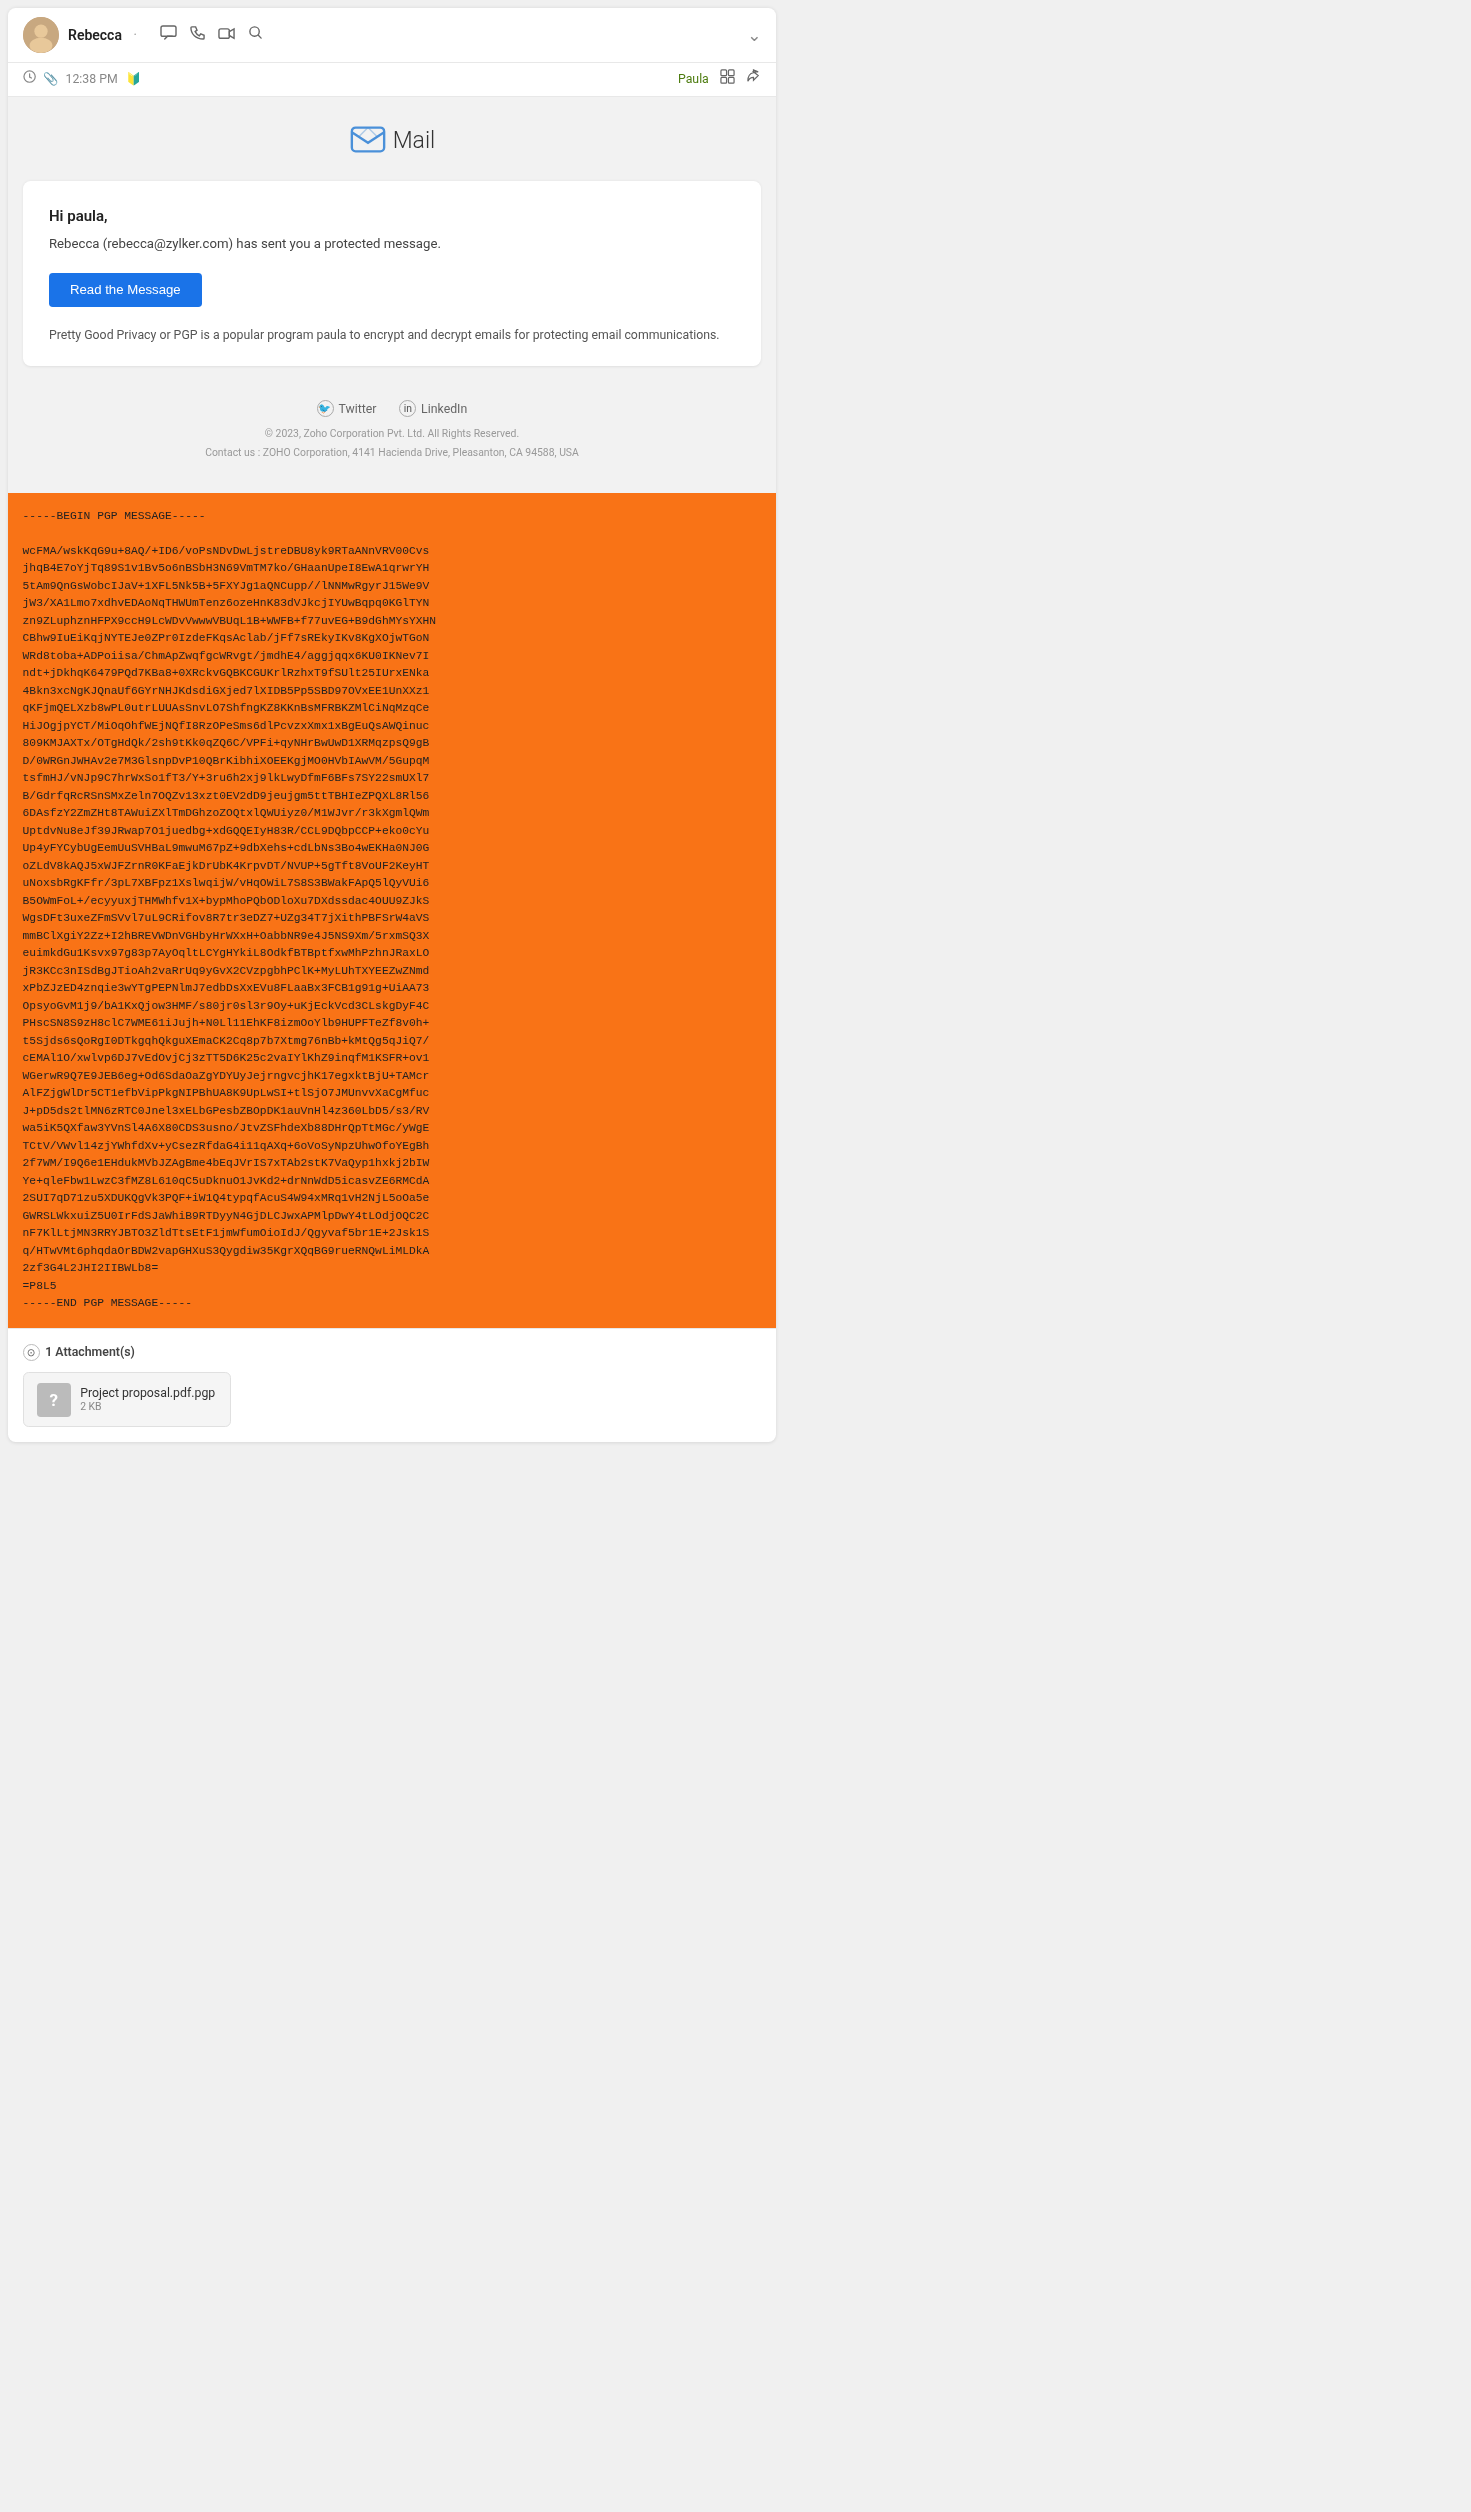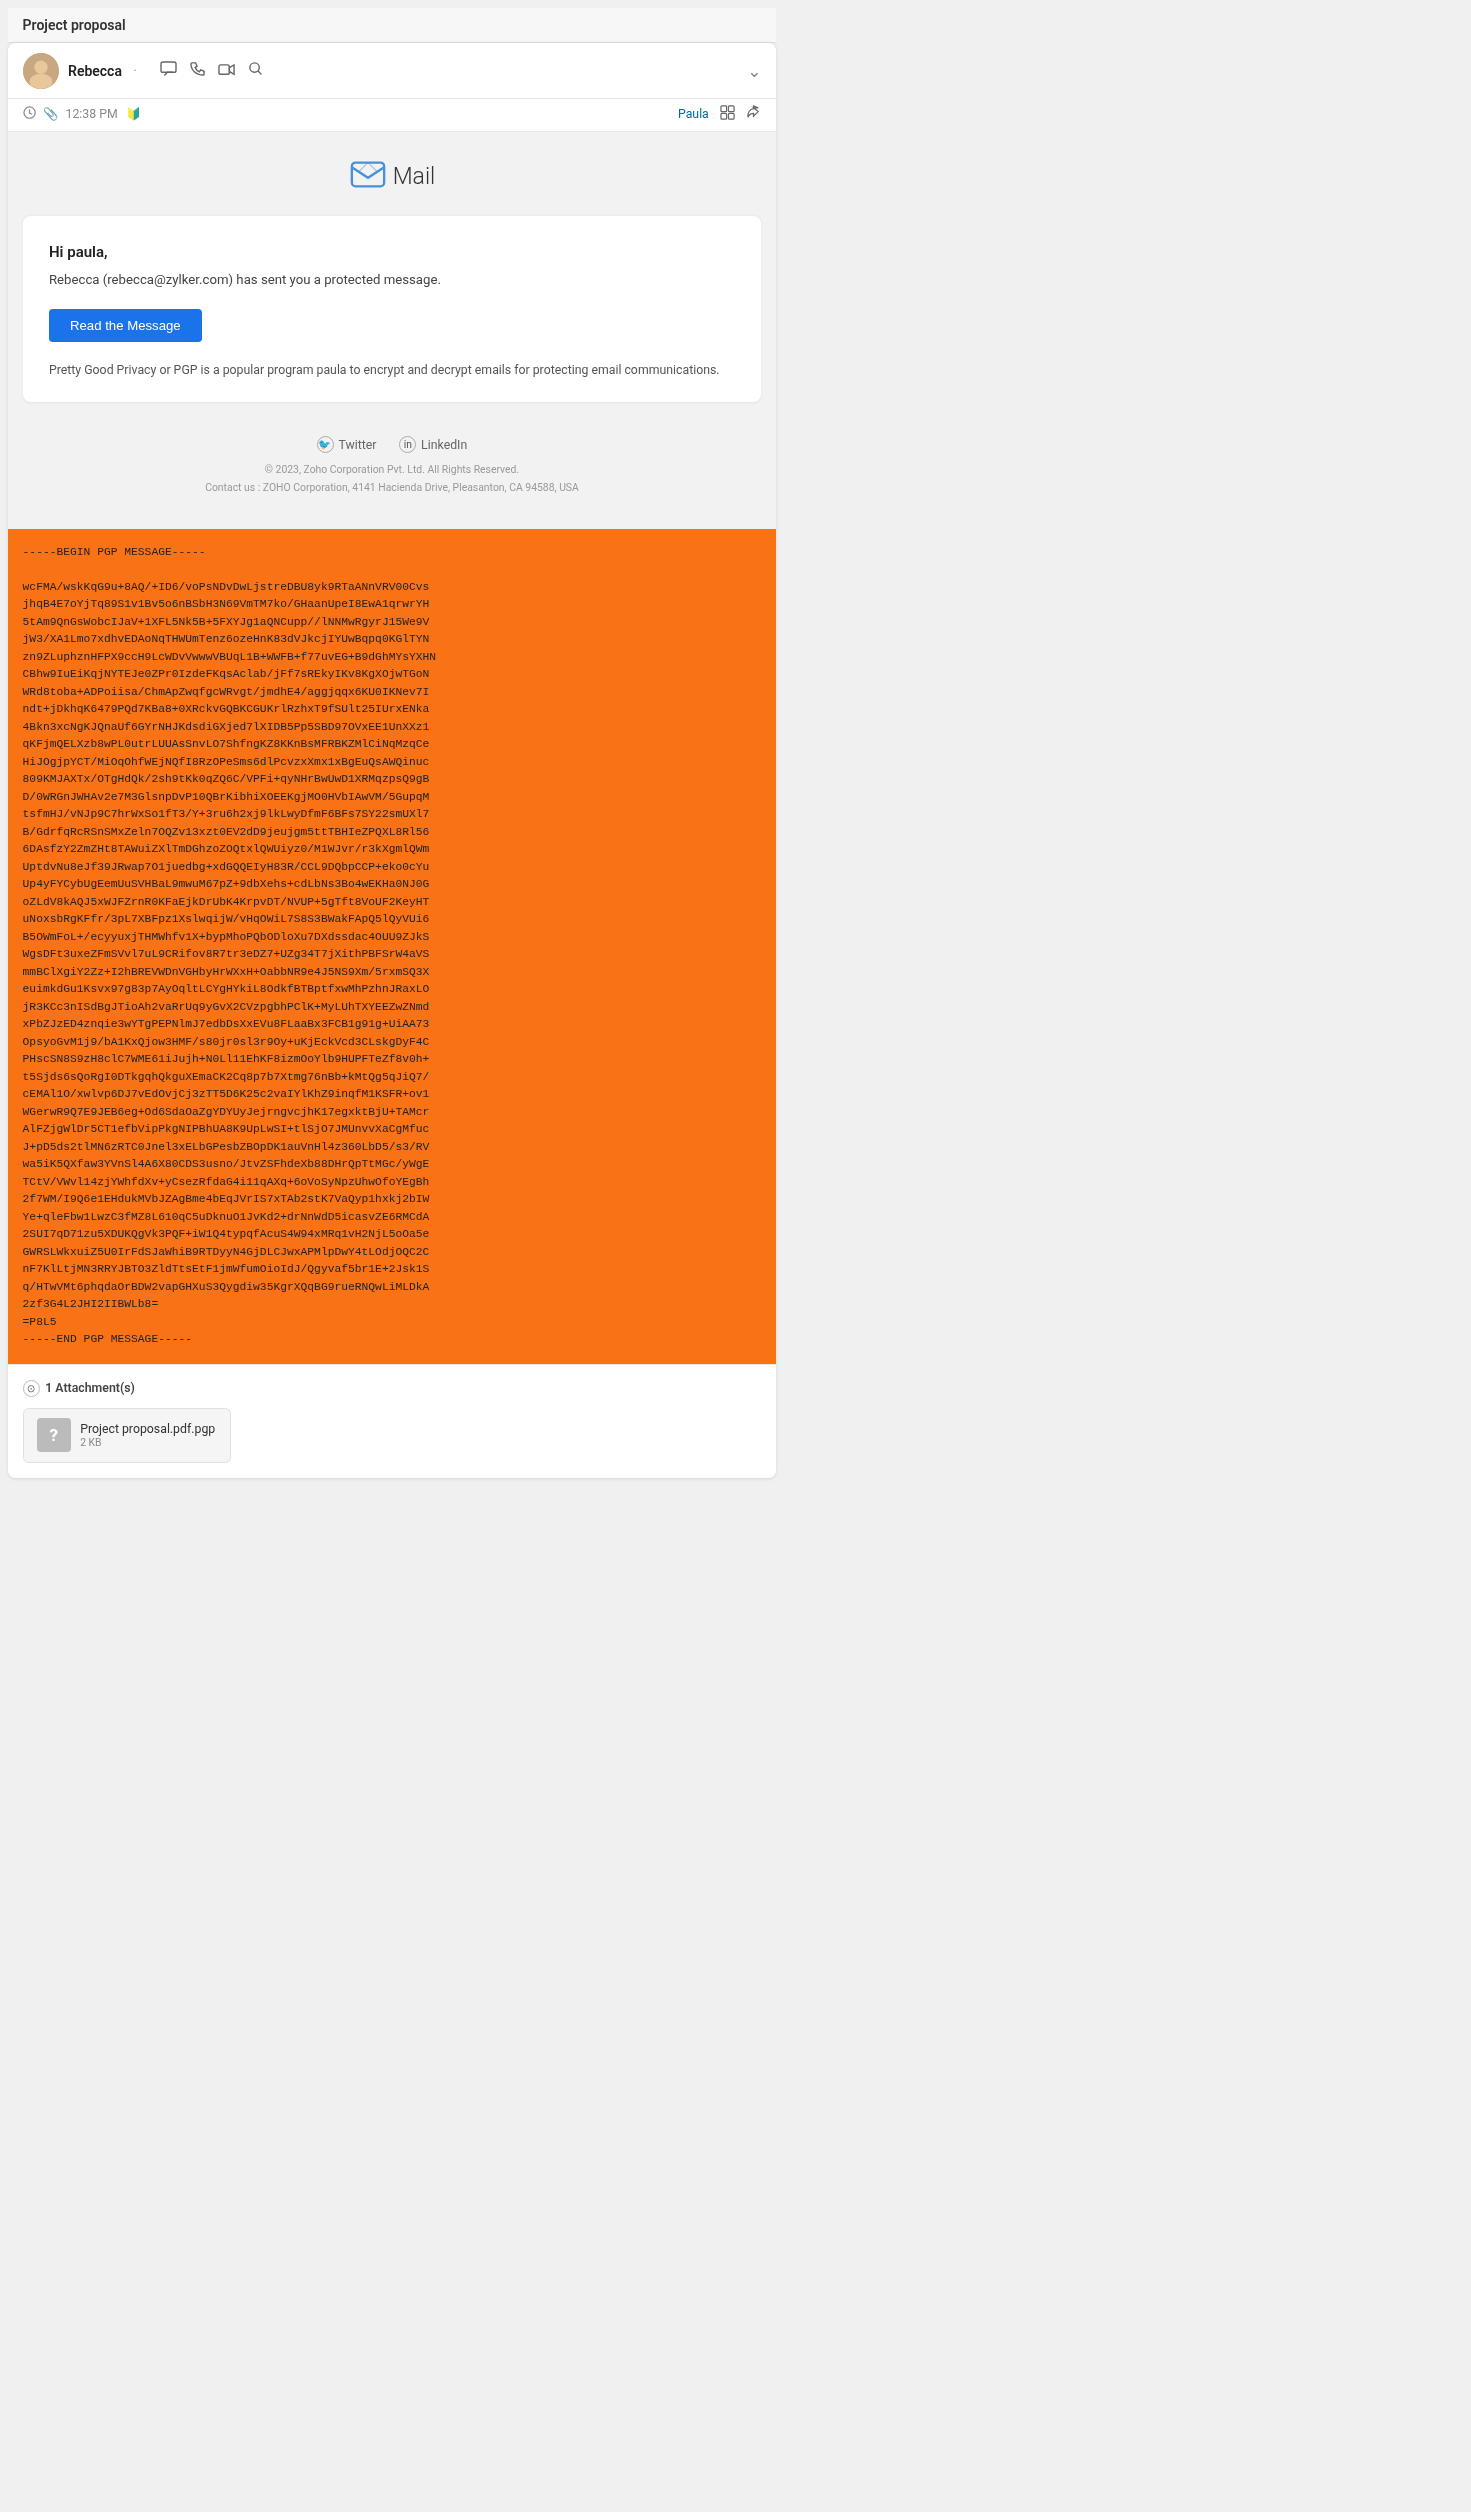--- a/index.html
+++ b/index.html
@@ -252,23 +252,20 @@
     .attachment-size {
       font-size: 10.4px;
       color: #888;
     }
   </style>
 </head>
 <body>
 
 <div style="background:#f0f0f0; padding:7.6px;">
 
-  <div class="top-bar">
-    <span>Project proposal</span>
-  </div>
 
   <div class="email-container">
 
     <div class="email-header">
       <div class="header-left">
         <div class="avatar">
 
           <svg width="36" height="36" viewBox="0 0 38 38">
             <circle cx="19" cy="19" r="19" fill="#c8a880"></circle>
             <circle cx="19" cy="15" r="7" fill="#e8c89a"></circle>
@@ -314,21 +311,21 @@
               <path d="M7 4v3.5l2 1" stroke="#888" stroke-width="1.3" stroke-linecap="round"></path>
             </svg>
         </span>
         <span class="to-label">
           <span style="font-size:12.3px;color:#666;">📎</span>
           <span style="margin-left:3.8px;font-size:12.3px;color:#888;">12:38 PM</span>
           <span style="margin-left:5.7px;font-size:12.3px;">🔰</span>
         </span>
       </div>
       <div style="display:flex;gap:11.3px;align-items:center;">
-        <span style="font-size:12.3px;color:#0369a1;">Paula</span>
+        <span style="font-size:12.3px;color:#4d7c0f;">Paula</span>
         <span style="color:#666;cursor:pointer;">
           <svg width="15" height="15" viewBox="0 0 16 16" fill="none">
               <rect x="1" y="1" width="6" height="6" rx="1" stroke="#666" stroke-width="1.3"></rect>
               <rect x="9" y="1" width="6" height="6" rx="1" stroke="#666" stroke-width="1.3"></rect>
               <rect x="1" y="9" width="6" height="6" rx="1" stroke="#666" stroke-width="1.3"></rect>
               <rect x="9" y="9" width="6" height="6" rx="1" stroke="#666" stroke-width="1.3"></rect>
             </svg>
         </span>
         <span style="color:#666;cursor:pointer;">
           <svg width="15" height="15" viewBox="0 0 16 16" fill="none">

